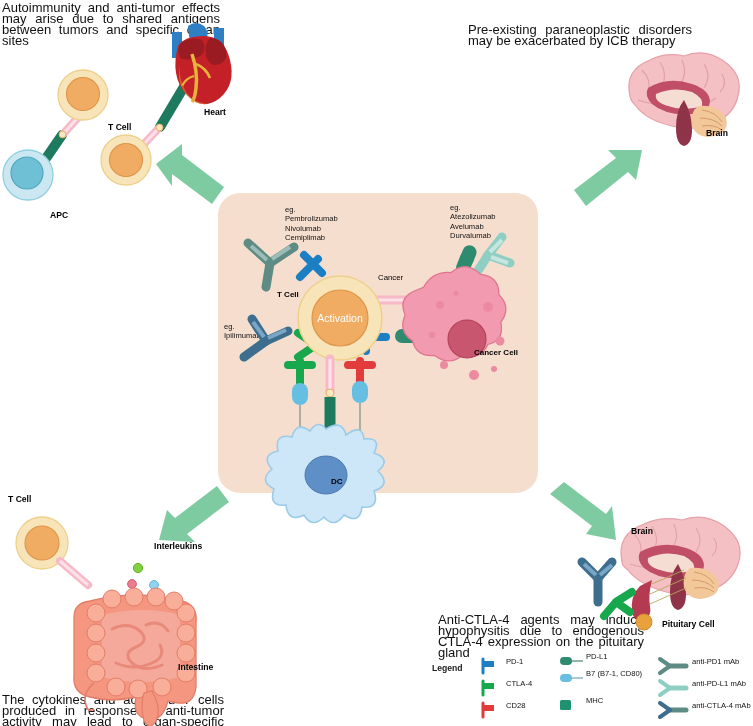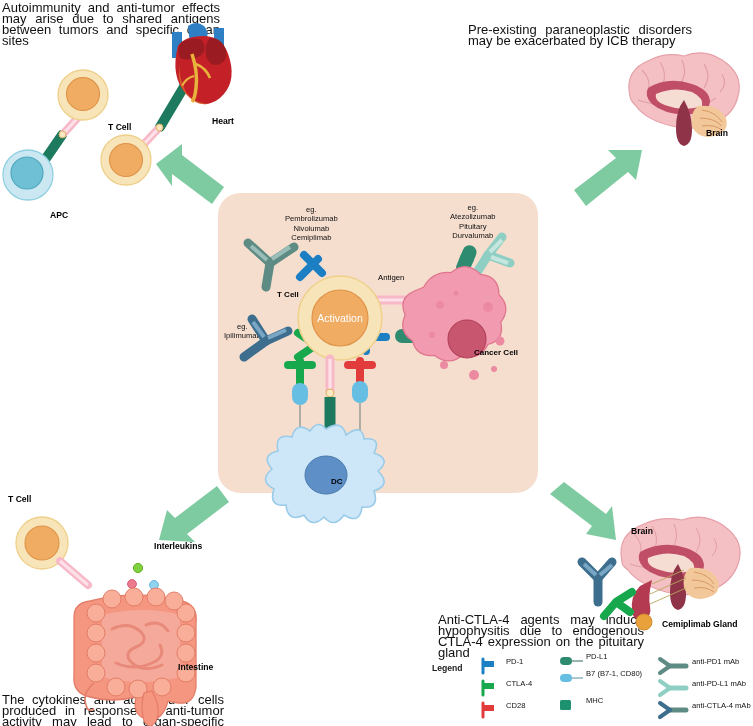--- a/index.html
+++ b/index.html
@@ -2,21 +2,21 @@
 <html><head>
 <meta charset="utf-8">
 <style>
   html,body{margin:0;padding:0;background:#ffffff;}
   body{width:753px;height:726px;position:relative;overflow:hidden;
        font-family:"Liberation Sans","DejaVu Sans",sans-serif;color:#1a1a1a;}
   .abs{position:absolute;}
   .note{font-size:13px;line-height:11px;text-align:justify;color:#111;}
   .lbl{font-size:8.6px;font-weight:bold;color:#000;}
   .lbl-sm{font-size:8px;font-weight:bold;color:#000;}
-  .drug{font-size:7.6px;line-height:9.4px;color:#111;text-align:center;}
+  .drug{font-size:7.6px;line-height:9.4px;color:#111;}
   .center-panel{left:218px;top:193px;width:320px;height:300px;
        background:#F6DECF;border-radius:22px;}
   .arrow{position:absolute;}
   
   .legend-wrap{left:432px;top:655px;width:318px;height:66px;}
   .legend-title{font-size:8.6px;font-weight:bold;}
   .lg-row{display:flex;height:22px;}
   .lg-txt{font-size:7.6px;color:#111;white-space:nowrap;}
   .lg-ico{width:26px;height:18px;display:flex;align-items:center;justify-content:flex-start;}
   .col{position:absolute;}
@@ -73,21 +73,21 @@
     <path d="M30 6 q8 -6 16 0 q6 6 2 16 l-16 2 Z" fill="#2E7FC4"></path>
     <path d="M20 26 q-8 30 8 48 q16 18 34 4 q16 -14 10 -38 q-6 -24 -26 -24 q-20 0 -26 10 Z" fill="#C32027"></path>
     <path d="M24 22 q-6 6 -2 16 q10 4 20 -2 q8 -6 2 -16 q-10 -4 -20 2 Z" fill="#9B1B22"></path>
     <path d="M52 18 q12 0 16 12 q2 10 -6 14 q-10 4 -14 -8 q-2 -12 4 -18 Z" fill="#9B1B22"></path>
     <path d="M34 34 q6 18 4 34 q-1 10 -4 14" stroke="#E8B33C" stroke-width="3.5" fill="none"></path>
     <path d="M38 44 q10 4 14 14" stroke="#E8B33C" stroke-width="2.6" fill="none"></path>
     <path d="M36 56 q-8 2 -12 10" stroke="#E8B33C" stroke-width="2.3" fill="none"></path>
     <path d="M22 44 q-4 18 6 30 q10 12 22 10 q-18 -2 -24 -16 q-6 -14 -4 -24 Z" fill="#E2892F" opacity="0.55"></path>
   </g>
 </svg>
-<div class="abs lbl" style="left:212px;top:107px;margin-top:9px;">Heart</div>
+<div class="abs lbl" style="left:204px;top:107px;">Heart</div>
 
 <div class="abs lbl" style="left:12px;top:210px;margin-left:38px;">APC</div>
 <div class="abs lbl" style="left:108px;top:122px;">T Cell</div>
 
 <svg class="arrow" style="left:152px;top:142px;" width="86" height="66" viewBox="0 0 86 66">
   <path d="M4 22 L30 2 L30 13 L72 45 L60 62 L20 32 L20 44 Z" fill="#7ECBA1"></path>
 </svg>
 
 <svg class="abs" style="left:612px;top:48px;" width="140" height="100" viewBox="0 0 140 100">
   <path d="M18 48 q-6 -26 20 -36 q16 -8 34 -4 q20 -8 38 4 q22 14 16 36 q-4 18 -22 26
@@ -110,21 +110,21 @@
 
 <div class="abs drug" style="left:285px;top:205px;">
   <div>eg.</div>
   <div>Pembrolizumab</div>
   <div>Nivolumab</div>
   <div>Cemiplimab</div>
 </div>
 <div class="abs drug" style="left:450px;top:203px;">
   <div>eg.</div>
   <div>Atezolizumab</div>
-  <div>Pituitary</div>
+  <div>Avelumab</div>
   <div>Durvalumab</div>
 </div>
 <div class="abs drug" style="left:224px;top:322px;">
   <div>eg.</div>
   <div>Ipilimumab</div>
 </div>
 
 <svg class="abs" style="left:218px;top:193px;" width="320" height="300" viewBox="0 0 320 300">
 
   <g>
@@ -215,21 +215,21 @@
     <path d="M112 244 q16 -10 20 6 q16 -12 18 4 q18 -2 10 14 q18 6 4 18
              q14 14 -4 20 q6 18 -12 16 q-2 18 -18 8 q-10 14 -20 2
              q-12 12 -20 -2 q-16 8 -18 -10 q-18 2 -12 -16
              q-16 -8 -2 -20 q-12 -14 6 -18 q-4 -18 14 -14 q4 -16 18 -6
              q8 -12 16 -2 Z" transform="translate(-4 -8)" fill="#CDE7F8" stroke="#9ACBE8" stroke-width="1.6"></path>
     <ellipse cx="108" cy="282" rx="21" ry="19" fill="#5E8FC7" stroke="#4B79AC" stroke-width="1"></ellipse>
   </g>
 </svg>
 
 <div class="abs lbl-sm" style="left:277px;top:290px;">T Cell</div>
-<div class="abs lbl-sm" style="left:378px;top:273px;font-weight:normal;font-size:7.8px;">Antigen</div>
+<div class="abs lbl-sm" style="left:378px;top:273px;font-weight:normal;font-size:7.8px;">Cancer</div>
 <div class="abs lbl-sm" style="left:474px;top:348px;">Cancer Cell</div>
 <div class="abs lbl-sm" style="left:284px;top:477px;margin-left:47px;">DC</div>
 
 <svg class="abs" style="left:6px;top:505px;" width="230" height="210" viewBox="0 0 230 210">
   <g>
     <circle cx="36" cy="38" r="26" fill="#F8E4B9" stroke="#EED08A" stroke-width="1.3"></circle>
     <circle cx="36" cy="38" r="17" fill="#F0AC62" stroke="#DE9448" stroke-width="1.1"></circle>
     <path d="M54 56 L82 80" stroke="#F7B8C8" stroke-width="8" stroke-linecap="round"></path>
     <path d="M54 56 L82 80" stroke="#FCE1E8" stroke-width="3"></path>
   </g>
@@ -303,21 +303,21 @@
     <path d="M38 70 L38 94" stroke="#3E6E8E" stroke-width="9" stroke-linecap="round"></path>
     <path d="M40 67 L52 57" stroke="#79A6C4" stroke-width="4"></path>
     <path d="M36 67 L24 56" stroke="#79A6C4" stroke-width="4"></path>
   </g>
 
   <g>
     <path d="M56 94 L44 108 M56 94 L70 104 M56 94 L72 84" stroke="#17A84E" stroke-width="8" stroke-linecap="round"></path>
   </g>
 </svg>
 <div class="abs lbl" style="left:631px;top:526px;">Brain</div>
-<div class="abs lbl" style="left:662px;top:619px;">Cemiplimab Gland</div>
+<div class="abs lbl" style="left:662px;top:619px;">Pituitary Cell</div>
 
 <svg class="arrow" style="left:538px;top:482px;" width="82" height="62" viewBox="0 0 82 62">
   <path d="M78 58 L48 52 L54 44 L12 12 L26 0 L68 32 L74 24 Z" fill="#7ECBA1"></path>
 </svg>
 
 <div class="abs legend-wrap">
   <div class="abs legend-title" style="left:0px;top:8px;">Legend</div>
 
   <div class="col" style="left:48px;top:2px;">
     <div class="lg-row">

